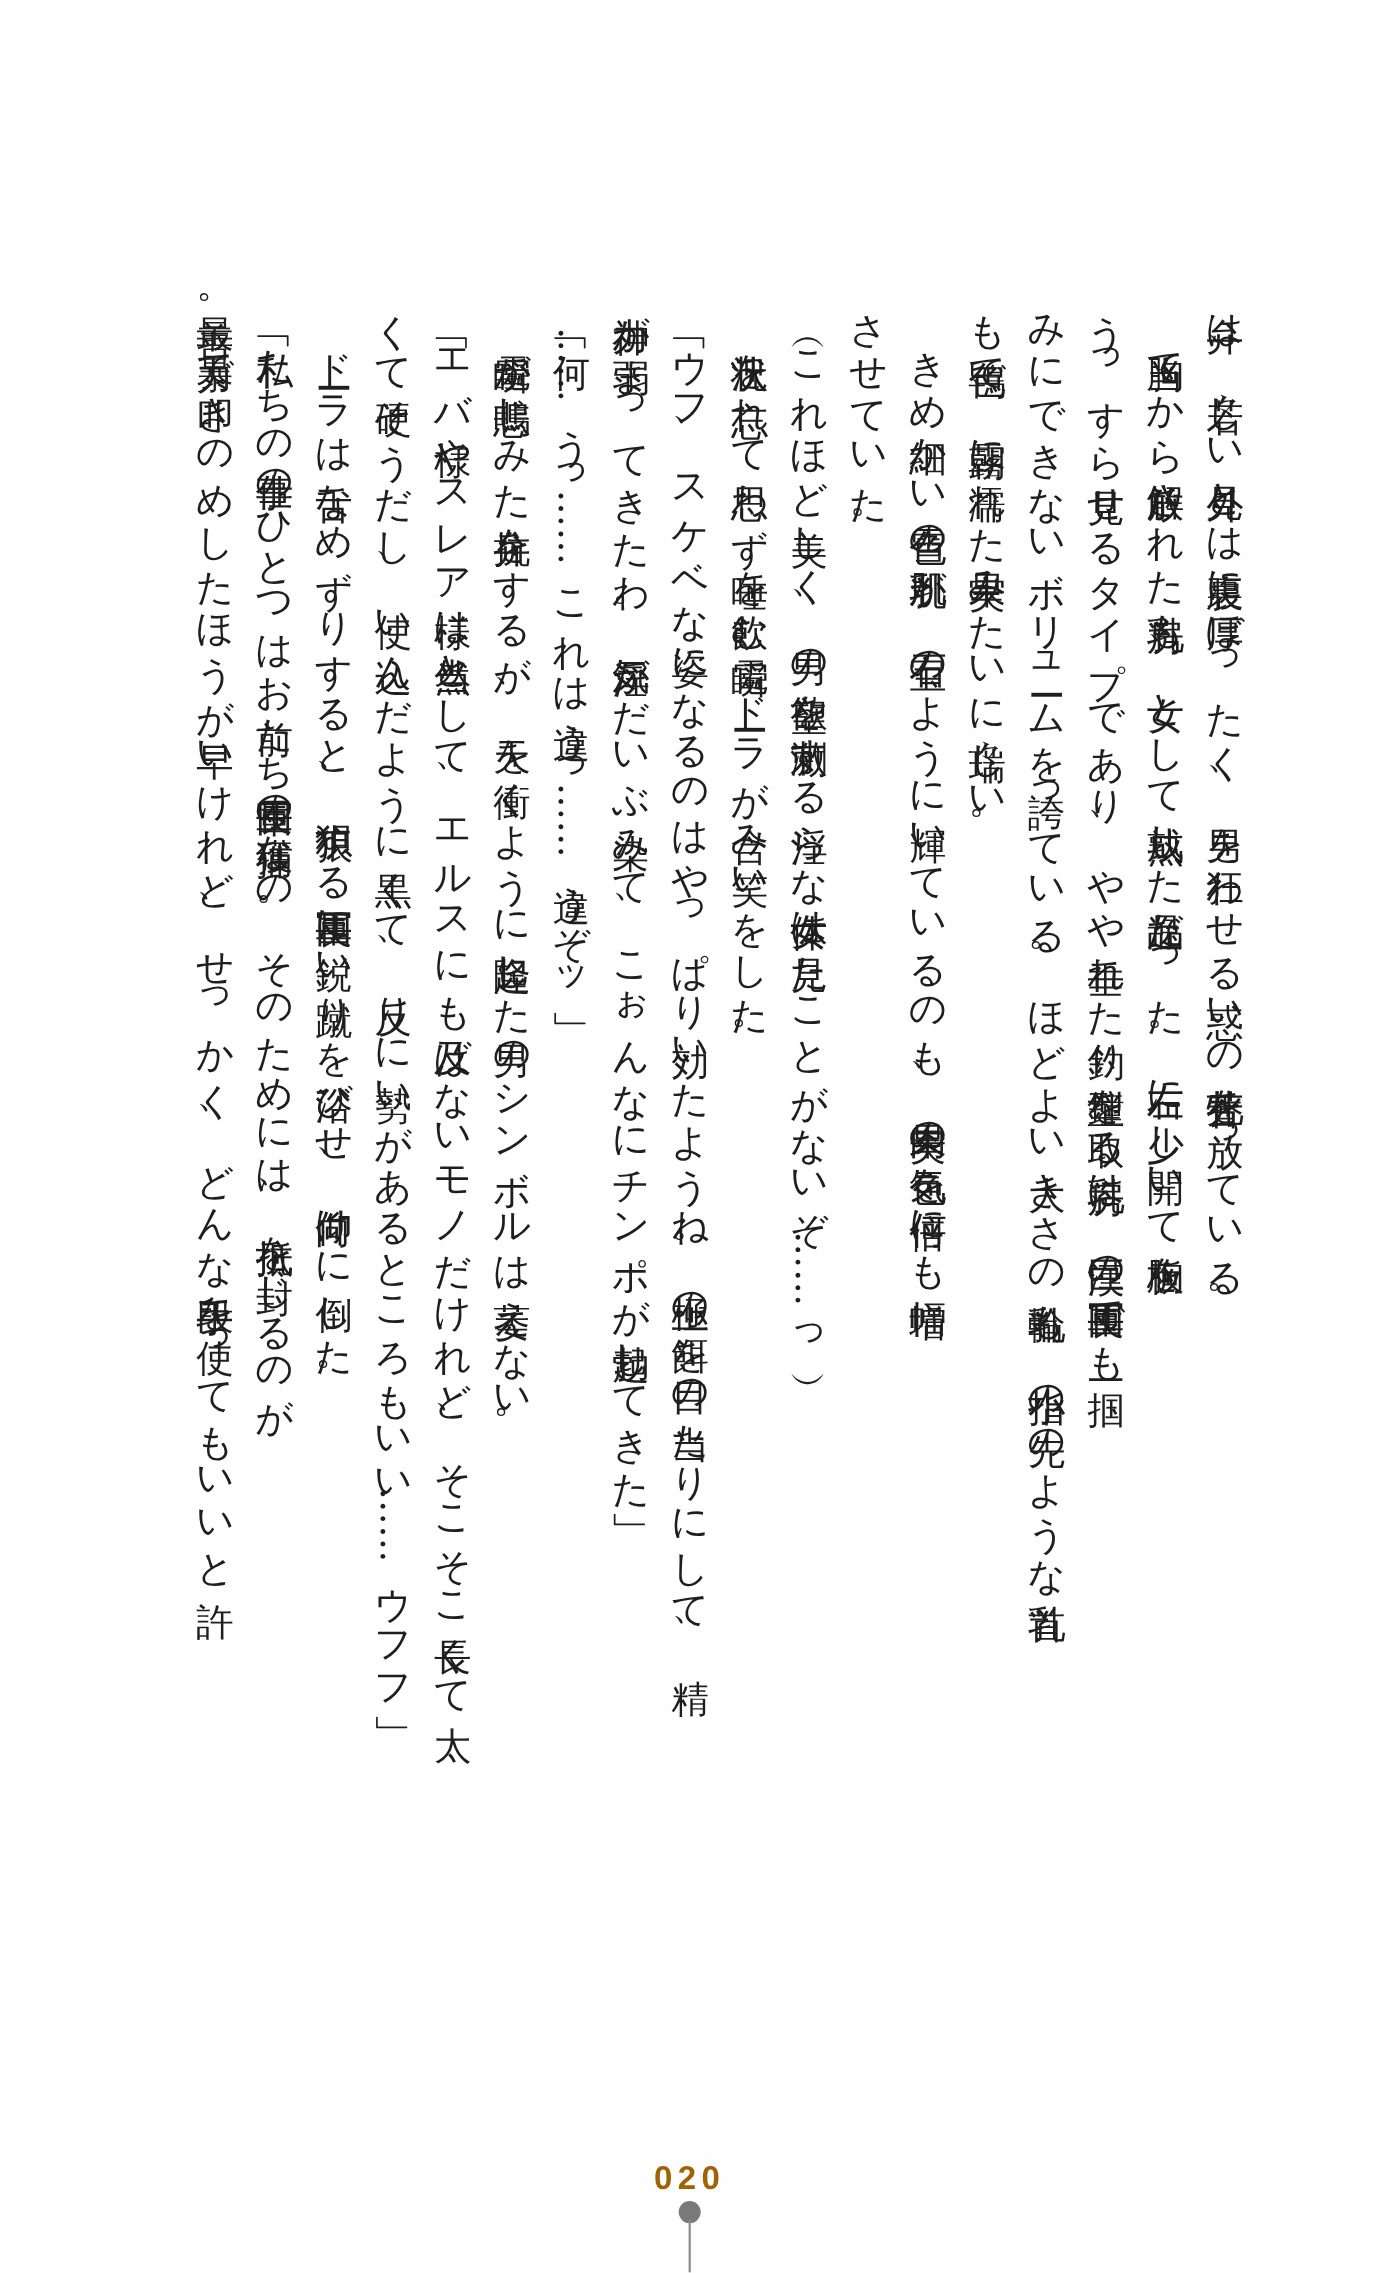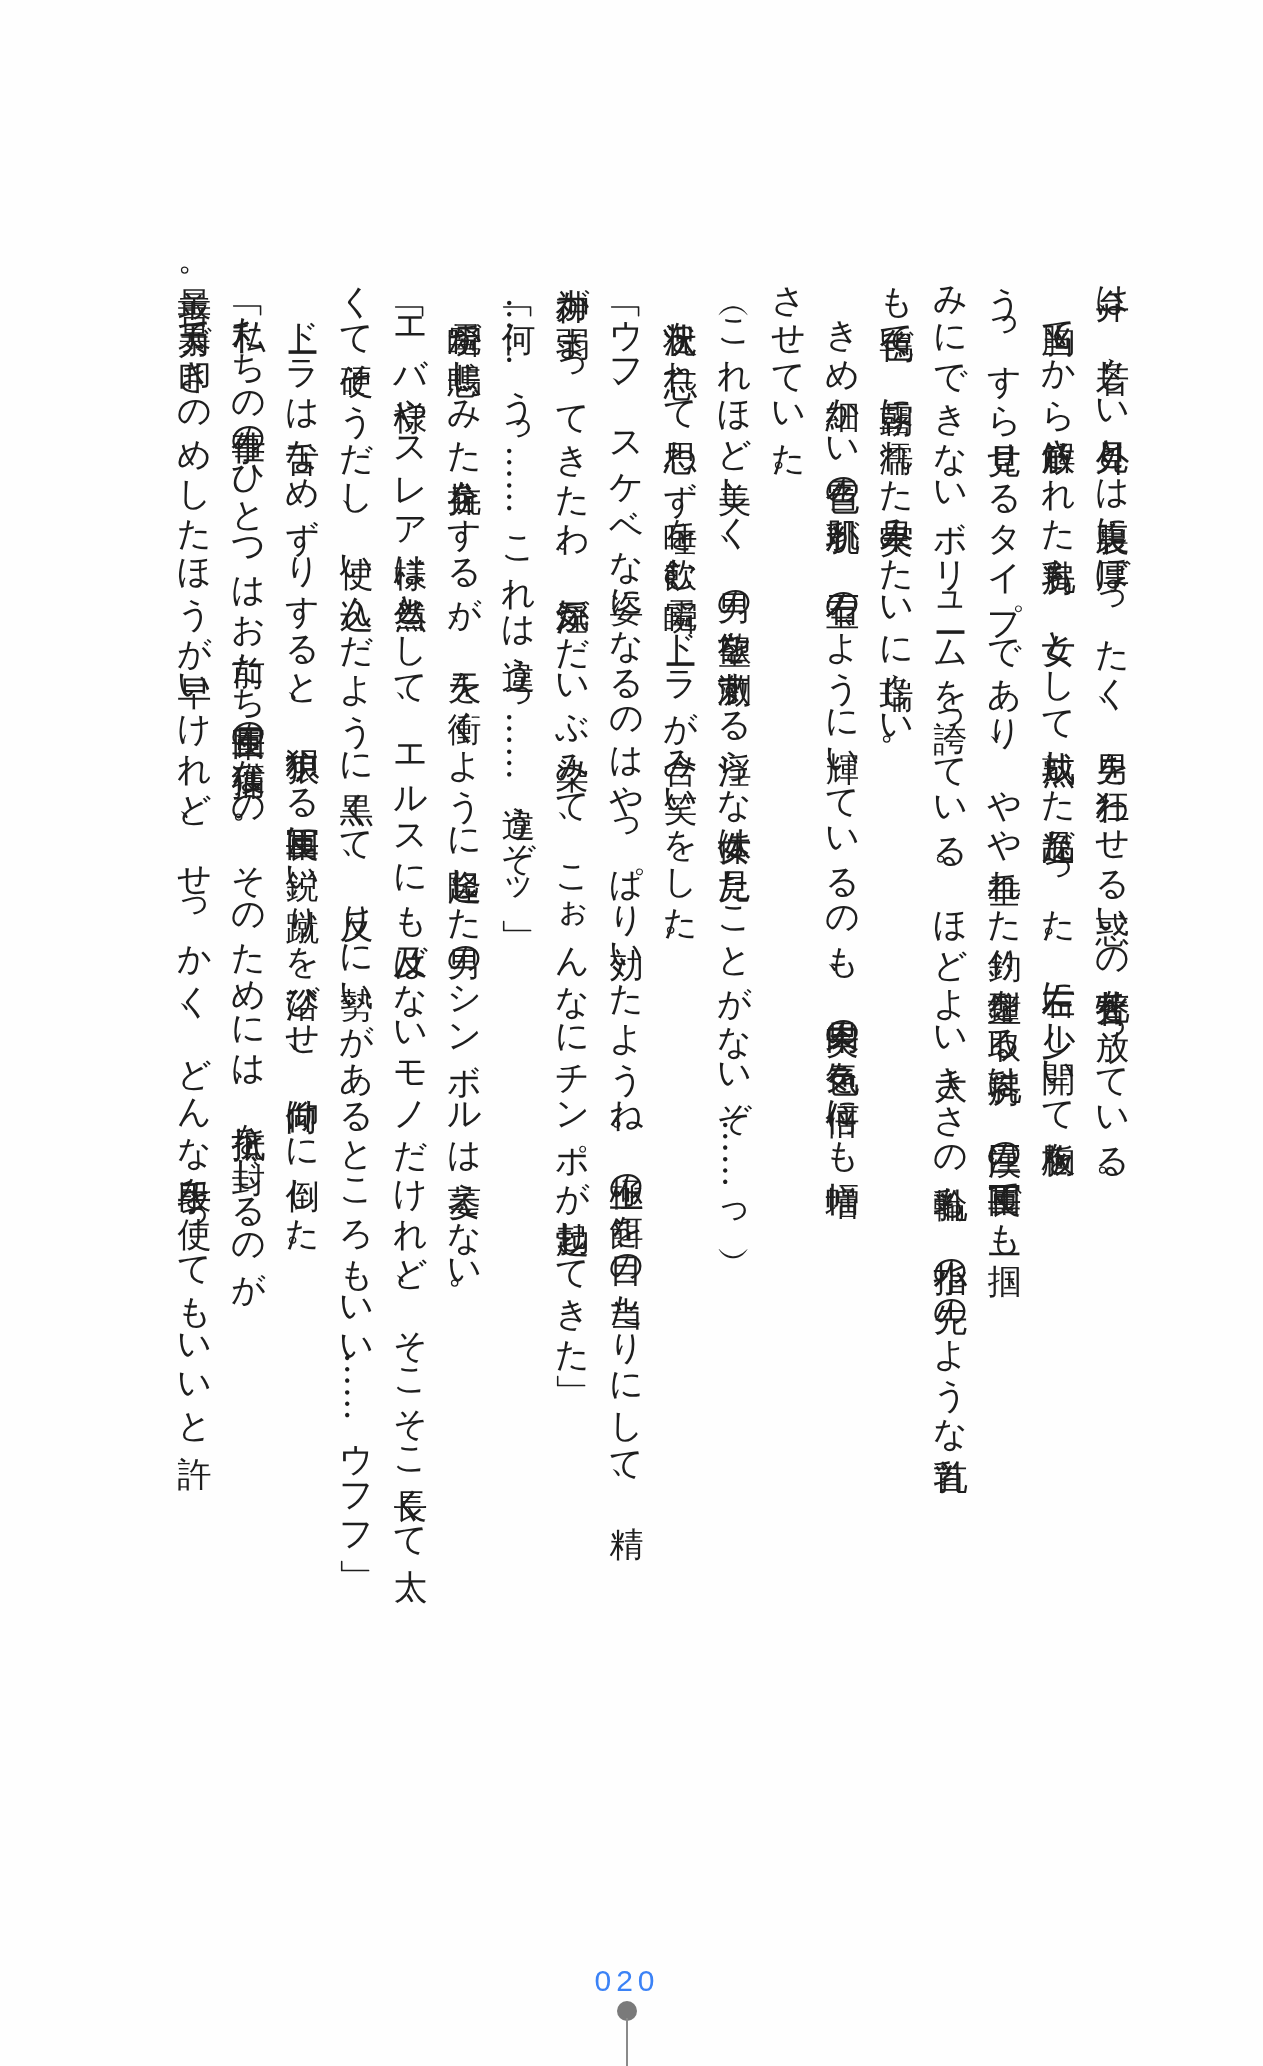--- a/index.html
+++ b/index.html
@@ -34,23 +34,23 @@
   .text-block .col:nth-child(17) {
     letter-spacing: -1.2px;
   }
   .page-number {
     position: absolute;
     top: 1964px;
     left: 627px;
     transform: translateX(-50%);
     font-family: "Liberation Sans", "DejaVu Sans", sans-serif;
     font-size: 30px;
-    font-weight: 400;
+    font-weight: 700;
     letter-spacing: 5px;
-    color: #3b82f6;
+    color: #a16207;
   }
   .footer-dot {
     position: absolute;
     left: 617px;
     top: 2001px;
     width: 20px;
     height: 20px;
     border-radius: 50%;
     background: #7a7a7a;
   }

